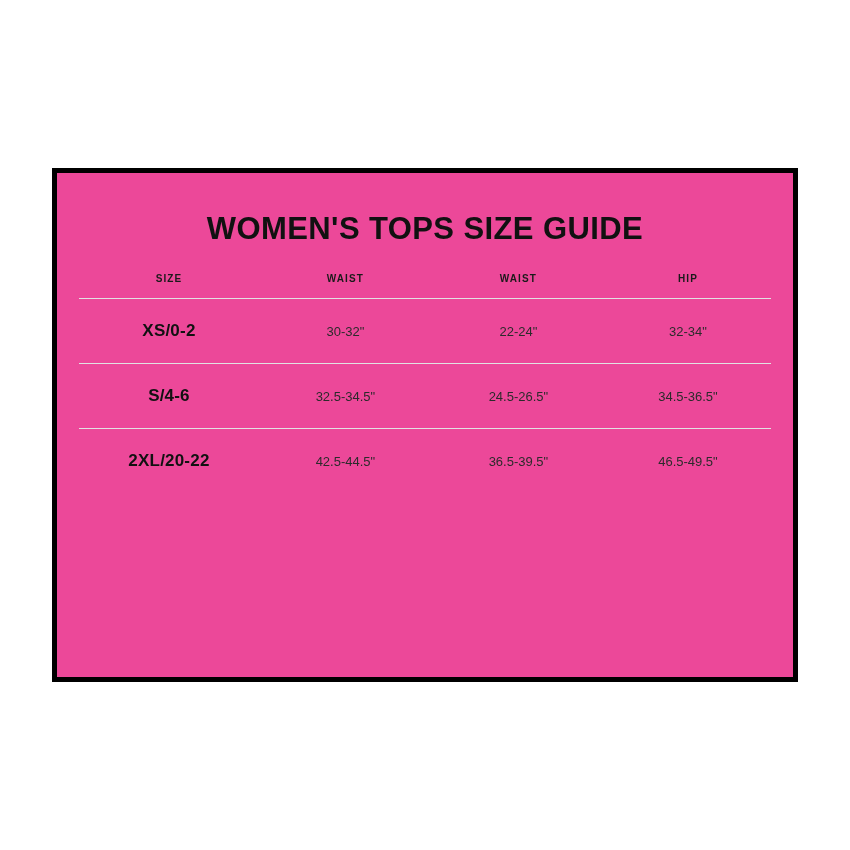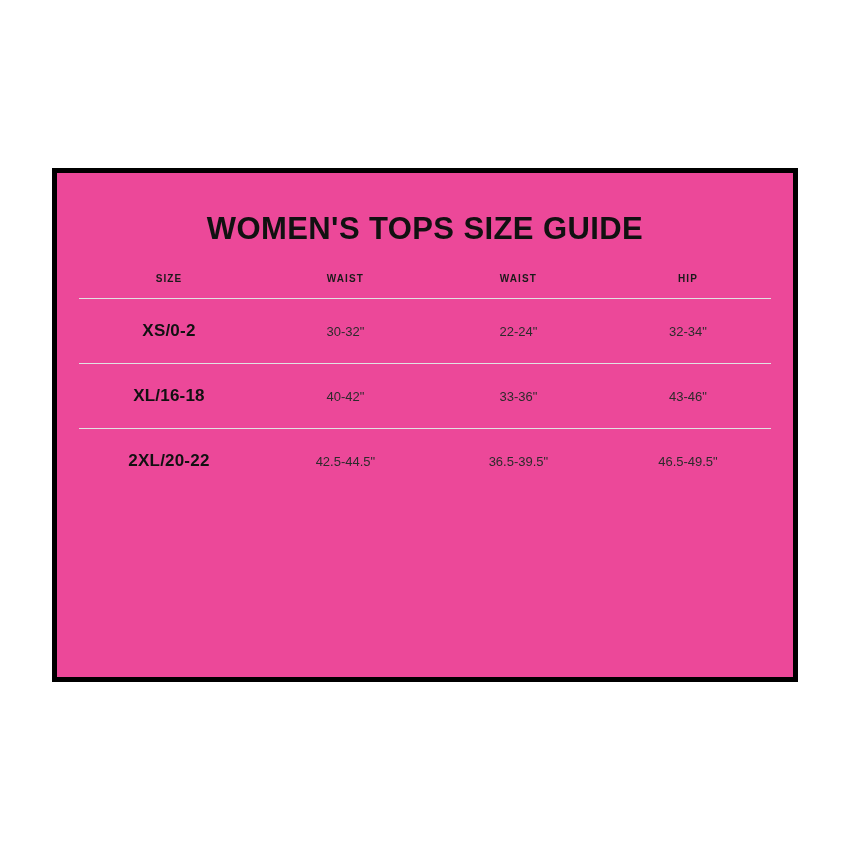--- a/index.html
+++ b/index.html
@@ -105,24 +105,24 @@
           </tr>
         </thead>
         <tbody>
           <tr>
             <td class="size-cell">XS/0-2</td>
             <td>30-32"</td>
             <td>22-24"</td>
             <td>32-34"</td>
           </tr>
           <tr>
-            <td class="size-cell">XL/16-18</td>
-            <td>40-42"</td>
-            <td>33-36"</td>
-            <td>43-46"</td>
+            <td class="size-cell">S/4-6</td>
+            <td>32.5-34.5"</td>
+            <td>24.5-26.5"</td>
+            <td>34.5-36.5"</td>
           </tr>
           <tr>
             <td class="size-cell">2XL/20-22</td>
             <td>42.5-44.5"</td>
             <td>36.5-39.5"</td>
             <td>46.5-49.5"</td>
           </tr>
         </tbody>
       </table>
     </div>

